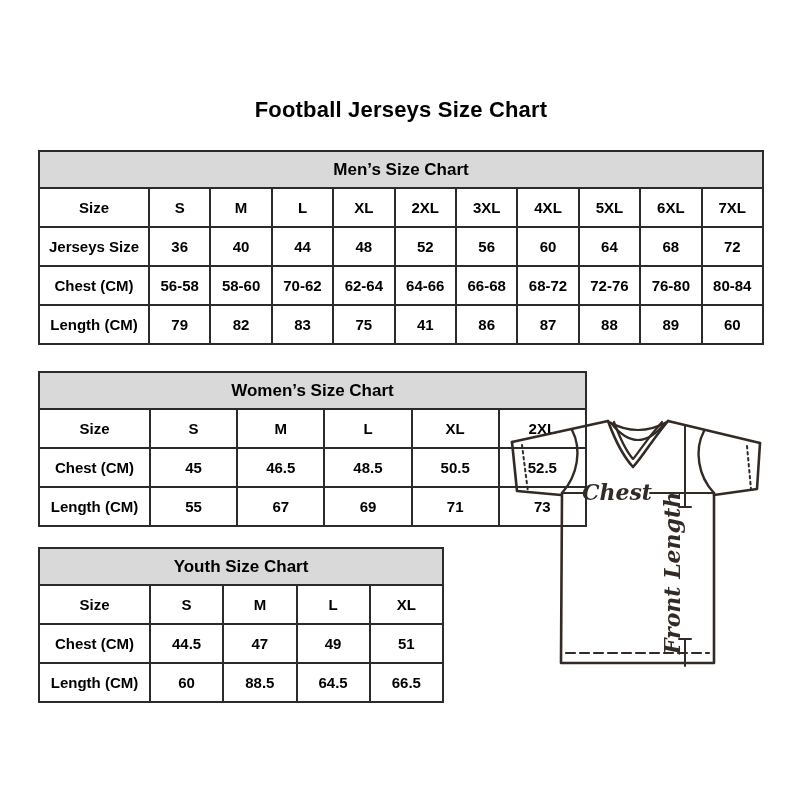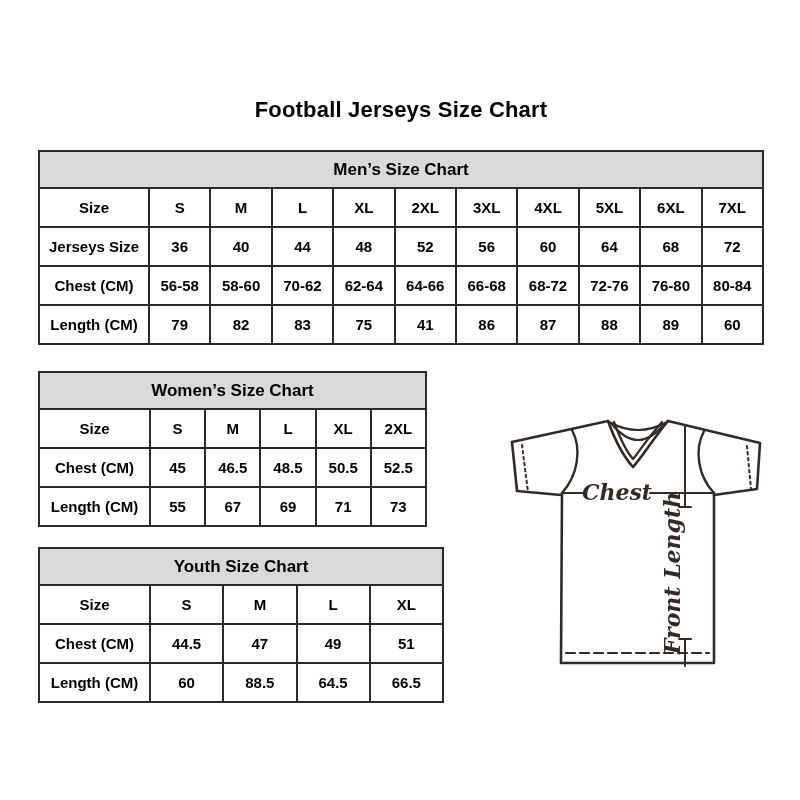--- a/index.html
+++ b/index.html
@@ -18,21 +18,21 @@
   }
   .size-table th, .size-table td {
     border:2px solid var(--border); text-align:center; vertical-align:middle;
     font-weight:bold; padding:0; overflow:hidden; white-space:nowrap;
   }
   .size-table thead th {
     background:var(--header-bg); height:35px; font-size:17px;
   }
   .size-table tbody td { height:37px; font-size:15px; background:#fff; }
   .tbl-men   { left:38px; top:150px; width:726px; }
-  .tbl-women { left:38px; top:371px; width:389px; }
+  .tbl-women { left:38px; top:371px; width:549px; }
   .tbl-youth { left:38px; top:547px; width:406px; }
   .jersey { position:absolute; left:505px; top:403px; }
   .jersey path, .jersey line, .jersey polyline {
     fill:none; stroke:var(--ink); stroke-linecap:round; stroke-linejoin:round;
   }
   .jersey text {
     fill:var(--ink); font-family:"DejaVu Serif", serif;
     font-style:italic; font-weight:bold; font-size:22px;
   }
 </style>

